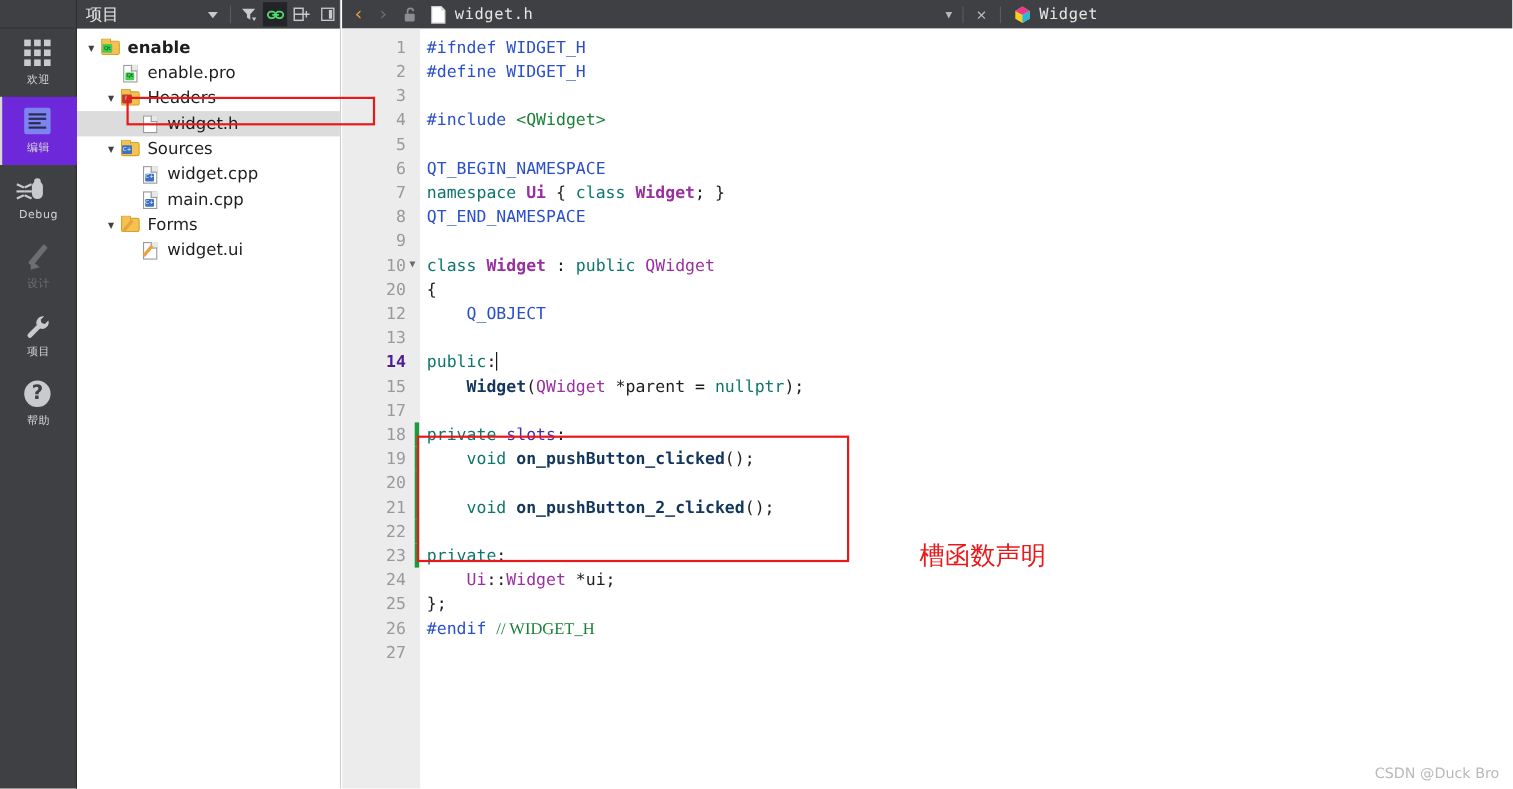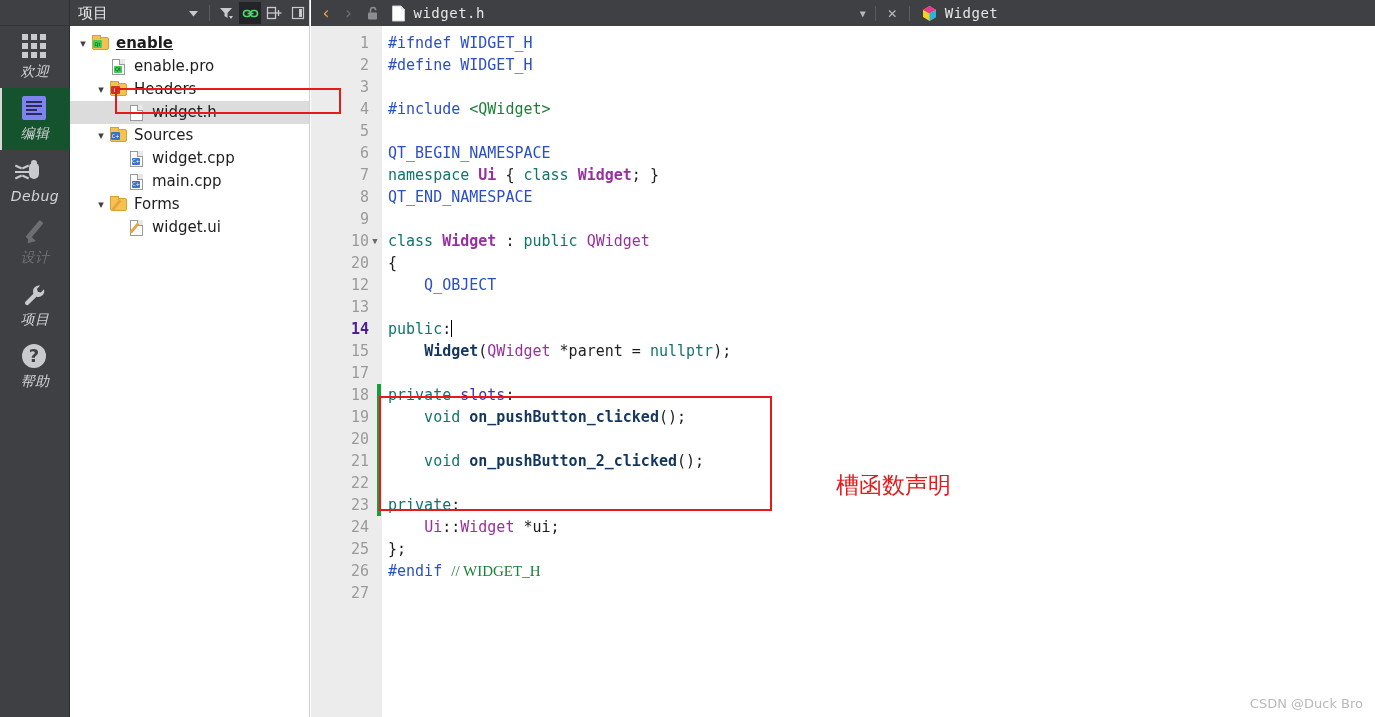--- a/index.html
+++ b/index.html
@@ -37,28 +37,27 @@
     height: 62px;
     display: flex;
     flex-direction: column;
     align-items: center;
     justify-content: center;
     gap: 3px;
     cursor: pointer;
     user-select: none;
   }
   .mode-item .mode-label {
-    font-size: 14px;
+    font-size: 10px;
     color: #d3d4d6;
     font-family: "DejaVu Sans", sans-serif;
     letter-spacing: 0.5px;
-    font-style: italic;
   }
   .mode-item.active {
-    background: #14532d;
+    background: #6d28d9;
   }
   .mode-item.active::before {
     content: "";
     position: absolute;
     left: 0; top: 0; bottom: 0;
     width: 2px;
     background: #d8d8d8;
   }
   .mode-item.disabled .mode-label { color: #6d6e72; }
   .mode-icon { width: 26px; height: 26px; position: relative; }
@@ -145,21 +144,21 @@
     height: 23px;
     padding-left: 4px;
     cursor: pointer;
     white-space: nowrap;
     position: relative;
   }
   .tree-row.selected { background: #dcdcdc; }
   .tw { display:inline-block; width:18px; flex:0 0 18px; text-align:center; color:#404040; font-size:11px; }
   .tree-icon { width: 18px; height: 17px; flex: 0 0 18px; margin-right: 6px; position: relative; }
   .tree-label { line-height: 17px; }
-  .tree-label.bold { font-weight: bold; text-decoration: underline; }
+  .tree-label.bold { font-weight: bold; }
 
   
   .fld { position:absolute; left:0; top:2px; width:17px; height:13px; background:#f5c252; border:1px solid #d4a22f; border-radius:1px 2px 2px 2px; }
   .fld::before { content:""; position:absolute; left:-1px; top:-3px; width:7px; height:3px; background:#f5c252; border:1px solid #d4a22f; border-bottom:none; border-radius:1px 1px 0 0; }
   .badge { position:absolute; left:1px; top:5px; width:9px; height:8px; font-size:5px; line-height:8px; text-align:center; color:#fff; border-radius:1px; font-family:"DejaVu Sans", sans-serif; }
   .badge.qt { background:#41cd52; color:#103b18; }
   .badge.h { background:#c0392b; }
   .badge.cpp { background:#3b72c4; }
 
   
@@ -635,18 +634,18 @@
             <span class="ltext"><span class="t-pre">#endif </span><span class="t-cmt">// WIDGET_H</span></span>
           </div>
           <div class="cl">
             <span class="lnum">27</span>
             <span class="ltext"></span>
           </div>
         </div>
 
       <div class="code-box" style="left:68px; top:370px; width:393px; height:115px;"></div>
 
-      <div class="annotation" style="left:525px; top:444px;">槽函数声明</div>
+      <div class="annotation" style="left:525px; top:464px;">槽函数声明</div>
     </div>
   </div>
 
   <div class="watermark">CSDN @Duck Bro</div>
 </div>
 
 </body></html>

